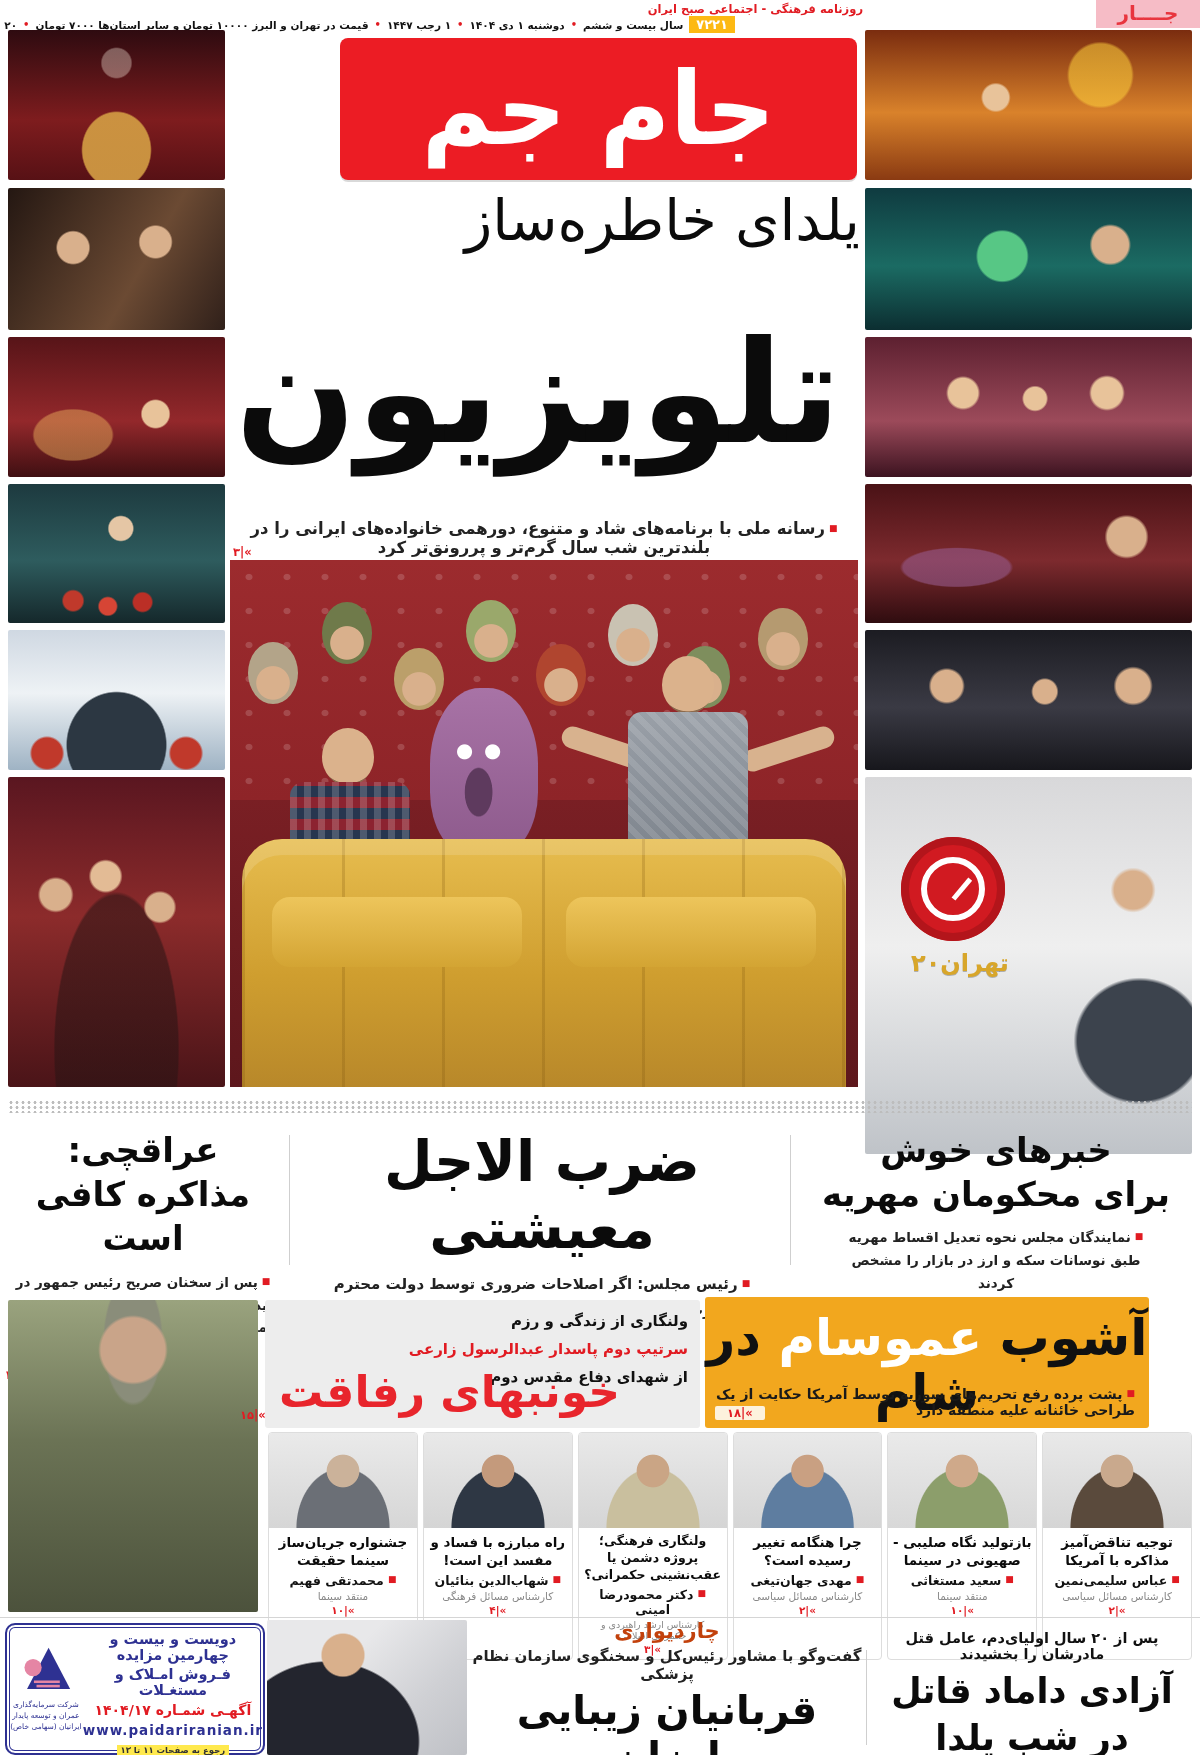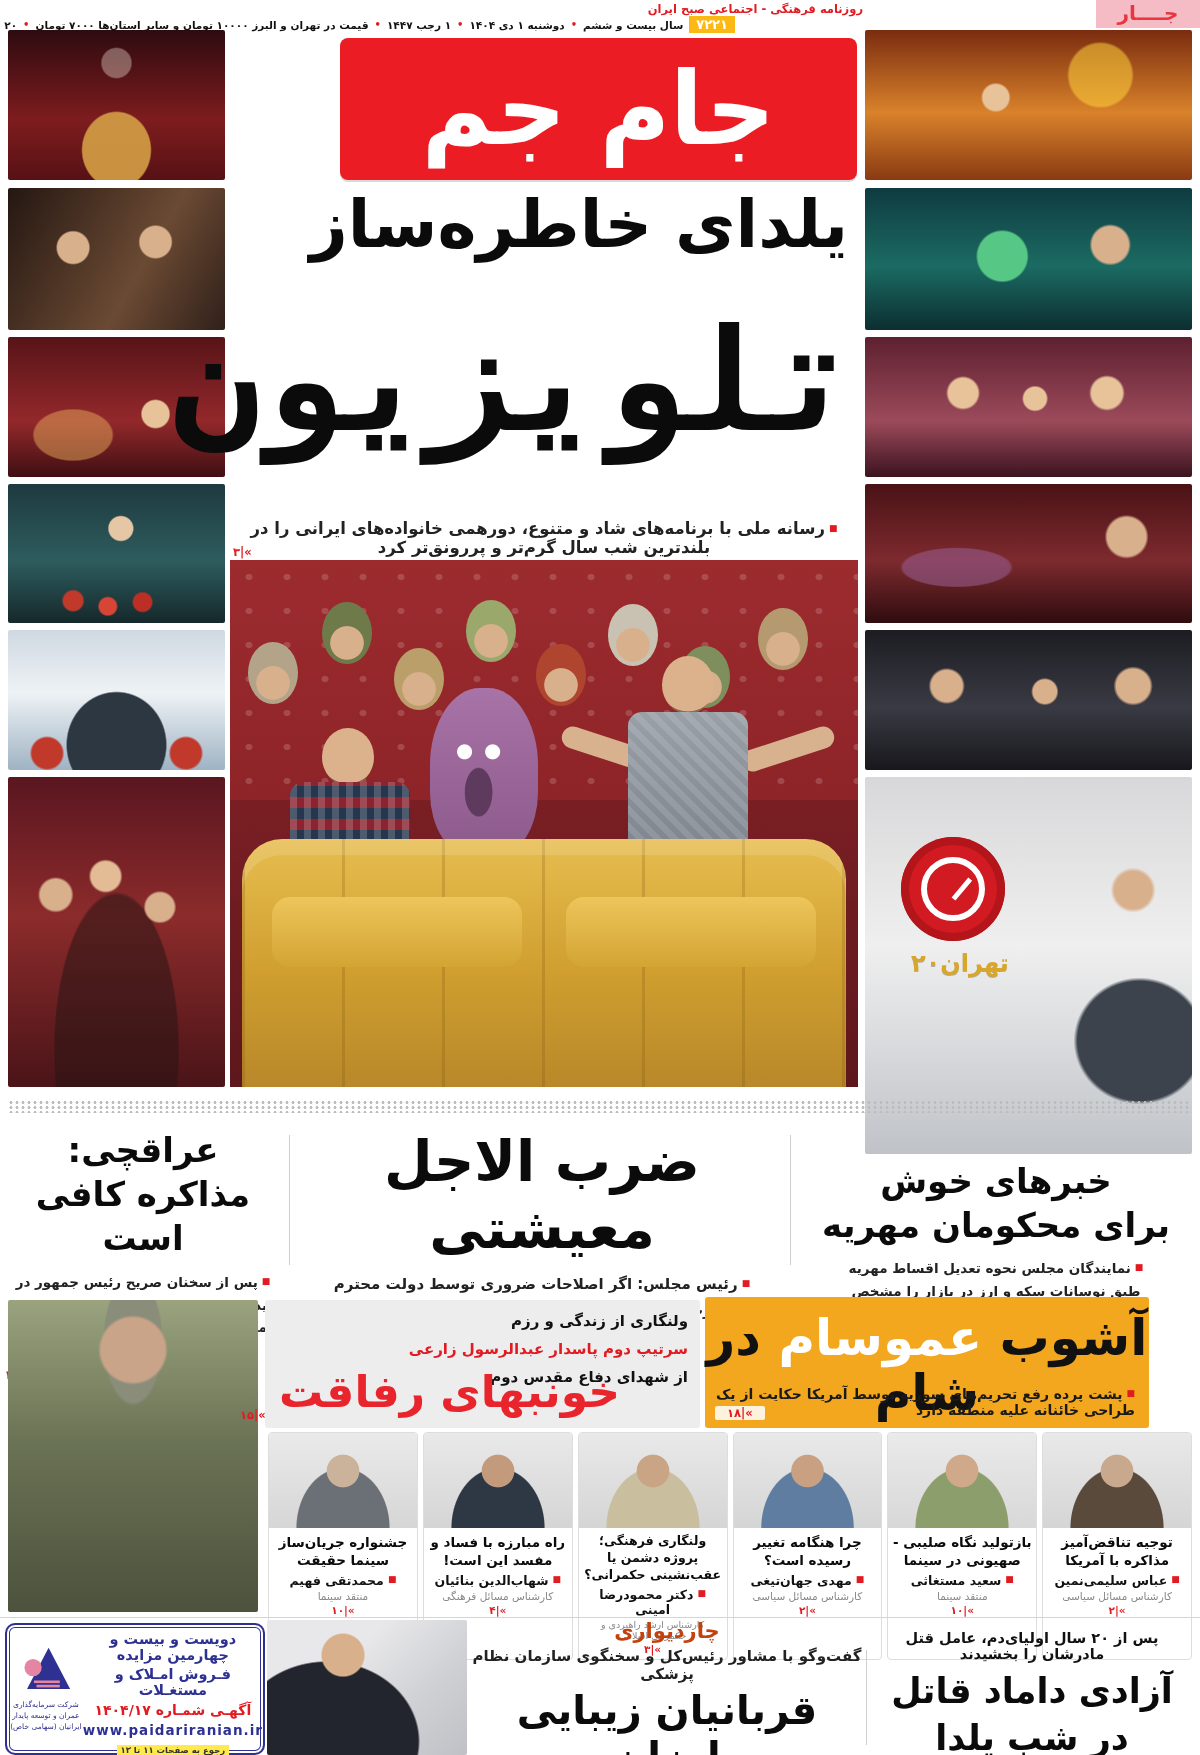--- a/index.html
+++ b/index.html
@@ -19,22 +19,22 @@
   .issue-badge{background:#fdb913;color:#fff;font-weight:bold;font-size:13px;padding:0 7px;line-height:17px;}
   .issue-seg{color:#111;font-size:10.5px;font-weight:bold;}
   .dot{color:#e11b22;font-size:10px;font-weight:bold;}
 
   
   .logo-box{left:340px;top:38px;width:517px;height:142px;background:#ec1c24;border-radius:8px;
     display:flex;align-items:center;justify-content:center;box-shadow:0 2px 0 rgba(0,0,0,.15);}
   .logo-text{color:#fff;font-size:96px;font-weight:bold;line-height:1;transform:scaleY(1.05);}
 
   
-  .lead1{right:352px;top:192px;font-size:66px;font-weight:bold;color:#0b0b0b;line-height:1;}
-  .lead2{left:230px;top:308px;width:628px;text-align:center;font-size:142px;font-weight:bold;color:#0b0b0b;line-height:1.2;font-family:Liberation Mono, monospace;}
+  .lead1{right:340px;top:192px;font-size:57px;font-weight:normal;color:#0b0b0b;line-height:1;}
+  .lead2{left:224px;top:308px;width:628px;text-align:center;font-size:142px;font-weight:bold;color:#0b0b0b;line-height:1.2;}
   .lead-sub{left:230px;top:519px;width:628px;text-align:center;font-size:16.5px;font-weight:bold;color:#222;}
   .lead-ref{left:233px;top:545px;}
 
   
   .scene{left:230px;top:560px;width:628px;height:527px;background:linear-gradient(180deg,#8e2428,#7a1f24 45%,#5d171c);}
   .crowd{position:absolute;left:0;top:0;right:0;height:240px;
     background-image:radial-gradient(rgba(255,255,255,.16) 3px,transparent 4px),linear-gradient(180deg,#9c2b2e,#8e2428);
     background-size:38px 34px,auto;}
   .head{position:absolute;width:50px;height:62px;border-radius:50%;}
   .sofa{position:absolute;left:12px;right:12px;bottom:0;height:248px;border-radius:40px 40px 0 0;
@@ -191,21 +191,21 @@
     <div class="hsum"><span class="sq">■</span><span>پس از سخنان صریح رئیس جمهور در دیدار با چهره‌های سیاسی و احزاب وزیر امور خارجه هم از غیرقابل اعتماد بودن آمریکا گفت</span></div>
     <div class="href pageref ltr">۲|«</div>
   </div>
   <div class="abs vsep" style="left:289px;top:1135px;height:130px;"></div>
   <div class="hcol" style="left:300px;top:1128px;width:484px;">
     <div class="htitle-lg">ضرب الاجل معیشتی</div>
     <div class="hsum" style="font-size:15px;padding:0 30px;"><span class="sq">■</span><span>رئیس مجلس: اگر اصلاحات ضروری توسط دولت محترم صورت نگیرد نمایندگان مجبور به آغاز فرآیند استیضاح خواهند شد</span></div>
     <div class="href pageref ltr">۴|«</div>
   </div>
   <div class="abs vsep" style="left:790px;top:1135px;height:130px;"></div>
-  <div class="hcol" style="left:800px;top:1128px;width:392px;margin-top:31px;">
+  <div class="hcol" style="left:800px;top:1128px;width:392px;">
     <div class="htitle-sm">خبرهای خوش</div>
     <div class="htitle-sm">برای محکومان مهریه</div>
     <div class="hsum" style="padding:0 40px;"><span class="sq">■</span><span>نمایندگان مجلس نحوه تعدیل اقساط مهریه طبق نوسانات سکه و ارز در بازار را مشخص کردند</span></div>
     <div class="href pageref ltr">۱۶|«</div>
   </div>
 
   <div class="photo martyr-photo" style="background:radial-gradient(circle at 50% 16%,#c9a489 0 11%,transparent 12%),radial-gradient(ellipse at 50% 13%,#8a8d7a 0 16%,transparent 17%),linear-gradient(180deg,#9aa37e 0%,#6b7355 45%,#4c523c);"></div>
   <div class="abs martyr-box">
     <div class="martyr-info">
       <div>ولنگاری از زندگی و رزم</div>

